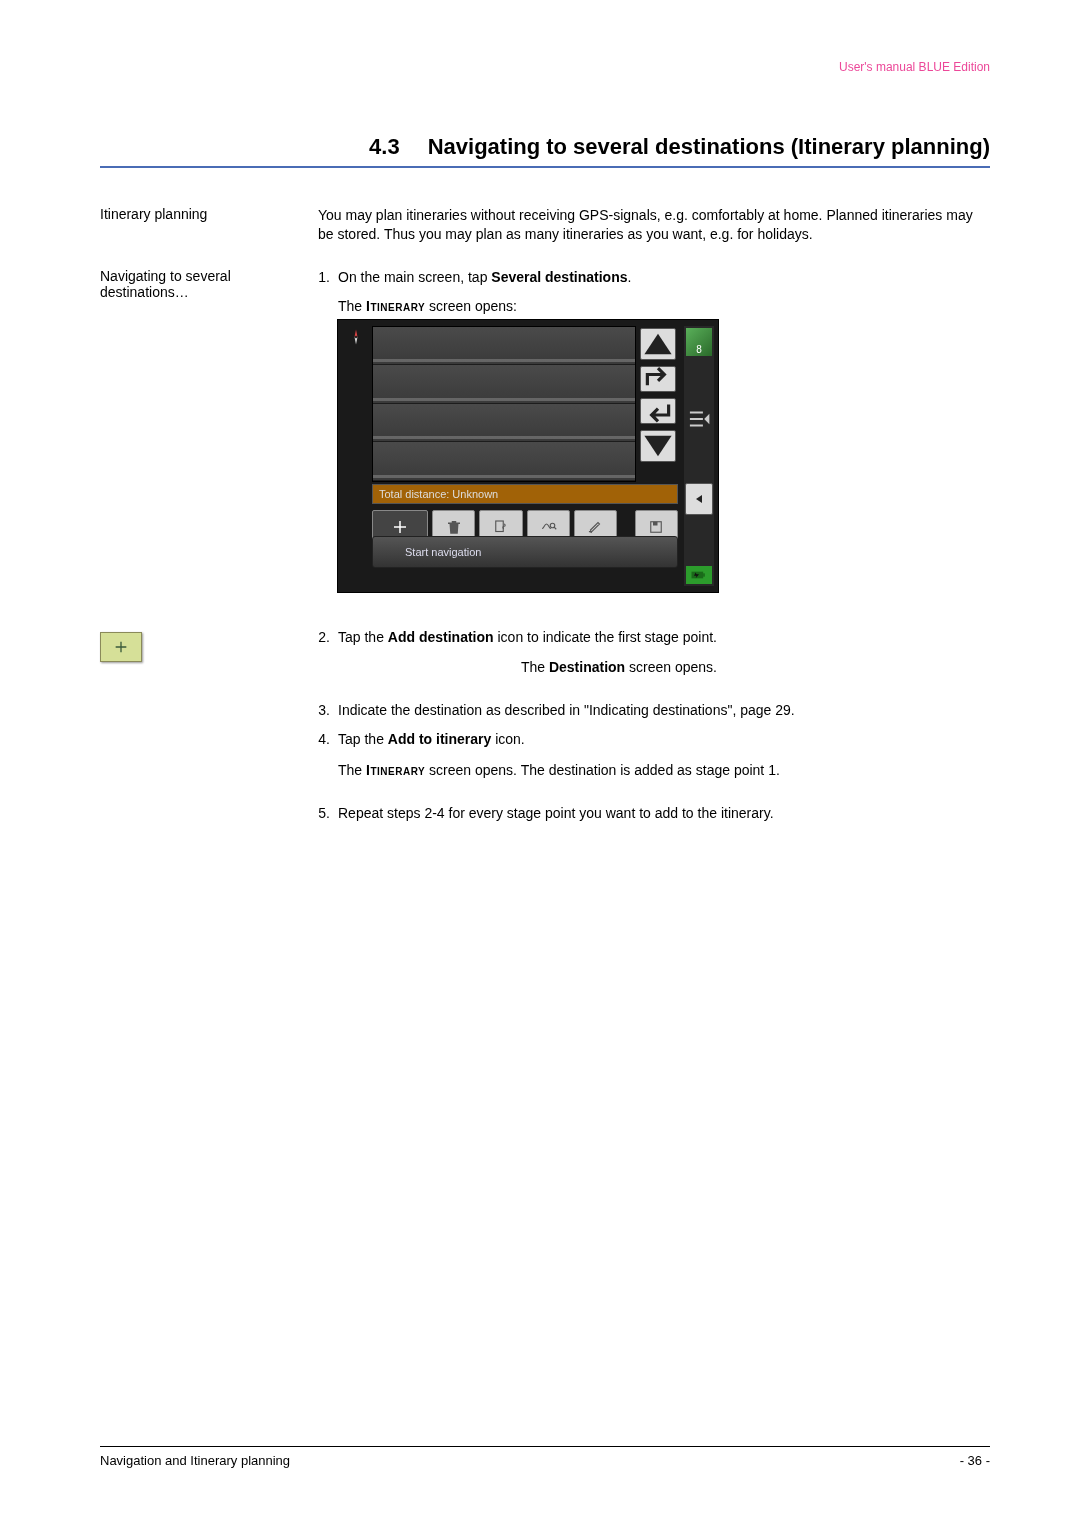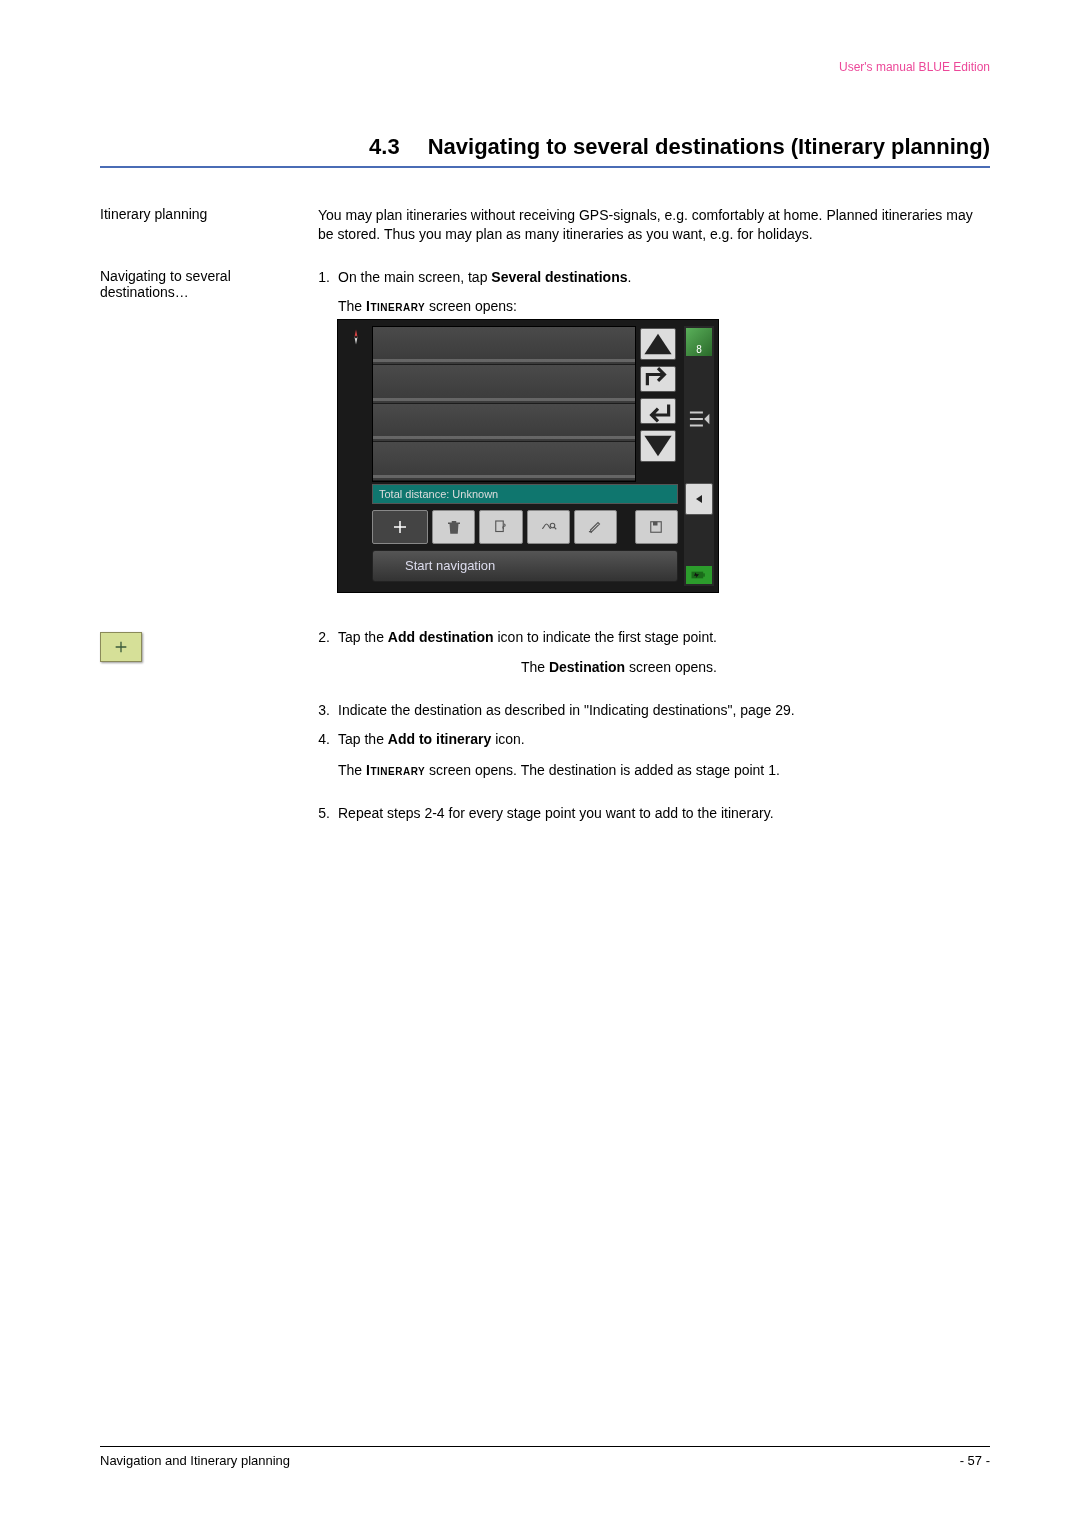--- a/index.html
+++ b/index.html
@@ -185,21 +185,21 @@
     font-size: 14px;
   }
   .device .distance-bar {
     position: absolute;
     left: 34px; top: 164px;
     width: 306px; height: 20px;
     color: #ddd; font-size: 11px;
     padding-left: 6px;
     display: flex; align-items: center;
     border: 1px solid #555;
-    background: #0f766e;
+    background: #a16207;
     box-sizing: border-box;
   }
   .device .toolbar {
     position: absolute;
     left: 34px; top: 190px;
     width: 306px; height: 34px;
     display: flex; gap: 4px;
   }
   .toolbar .tbtn {
     border: 1px solid #888;
@@ -208,29 +208,29 @@
     display: flex; align-items: center; justify-content: center;
     font-size: 14px;
     color: #333;
   }
   .toolbar .tbtn svg { width: 18px; height: 18px; }
   .toolbar .tbtn.plus { width: 58px; background: #444; color: #fff; }
   .toolbar .tbtn.normal { width: 44px; }
   .toolbar .gap { flex: 0 0 10px; }
   .device .startnav {
     position: absolute;
-    left: 34px; top: 230px;
+    left: 34px; top: 216px;
     width: 306px; height: 32px;
     background: linear-gradient(#555,#333);
     border: 1px solid #222;
     border-radius: 3px;
     color: #dde;
     display: flex; align-items: center;
     padding-left: 32px;
-    font-size: 13px;
+    font-size: 11px;
     box-sizing: border-box;
   }
   .rightbar .back {
     width: 26px; height: 30px;
     background: #ddd;
     border: 1px solid #555;
     border-radius: 2px;
     display: flex; align-items: center; justify-content: center;
     color: #222;
   }
@@ -431,15 +431,15 @@
         <li>
           <span class="marker">5.</span>
           <span>Repeat steps 2-4 for every stage point you want to add to the itinerary.</span>
         </li>
       </ol>
     </div>
   </div>
 
   <div class="footer-line">
     <span>Navigation and Itinerary planning</span>
-    <span>- 57 -</span>
+    <span>- 36 -</span>
   </div>
 </div>
 
 </body></html>

